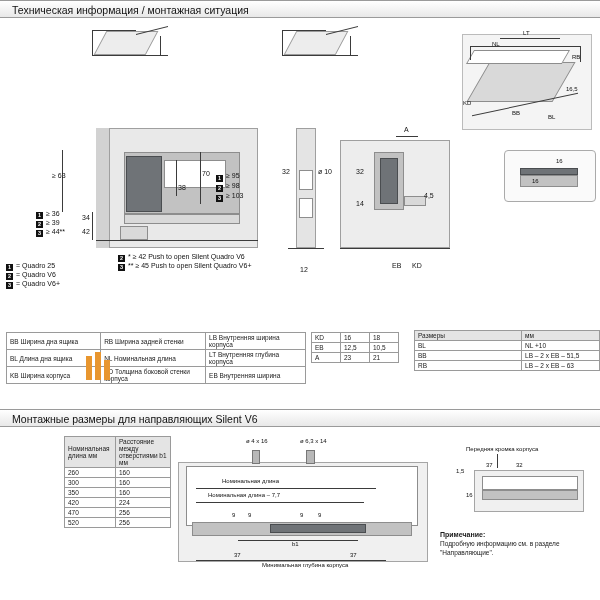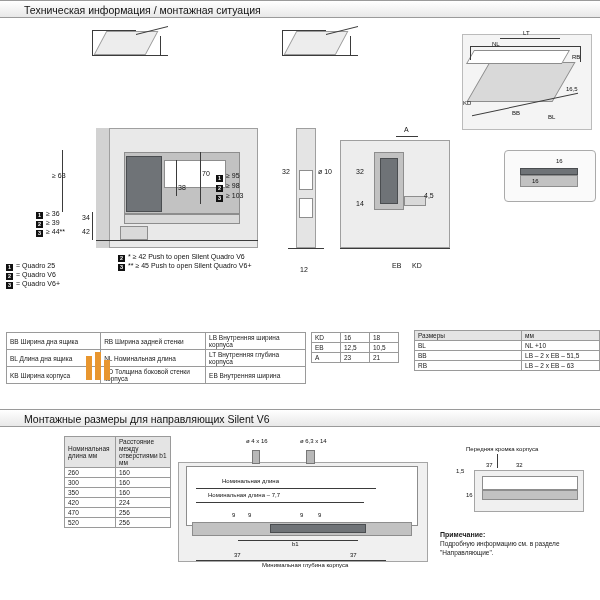--- a/index.html
+++ b/index.html
@@ -8,21 +8,21 @@
     font-family:"Liberation Sans", sans-serif;
     color:#1a1a1a;
   }
   .page{position:relative;width:600px;height:600px;}
 
   
   .bar{
     position:absolute;left:0;width:600px;height:18px;
     background:linear-gradient(#ffffff,#e8e8e8);
     border-top:1px solid #9a9a9a;border-bottom:1px solid #9a9a9a;
-    font-size:10.5px;line-height:18px;padding-left:24px;box-sizing:border-box;
+    font-size:10.5px;line-height:18px;padding-left:12px;box-sizing:border-box;
     color:#111;
   }
   #bar1{top:0;}
   #bar2{top:409px;}
 
   
   .lbl{position:absolute;font-size:7px;color:#111;white-space:nowrap;}
   .lbl6{position:absolute;font-size:6px;color:#111;white-space:nowrap;}
   .ln{position:absolute;background:#3b3b3b;}
   .lnh{height:1px;}

